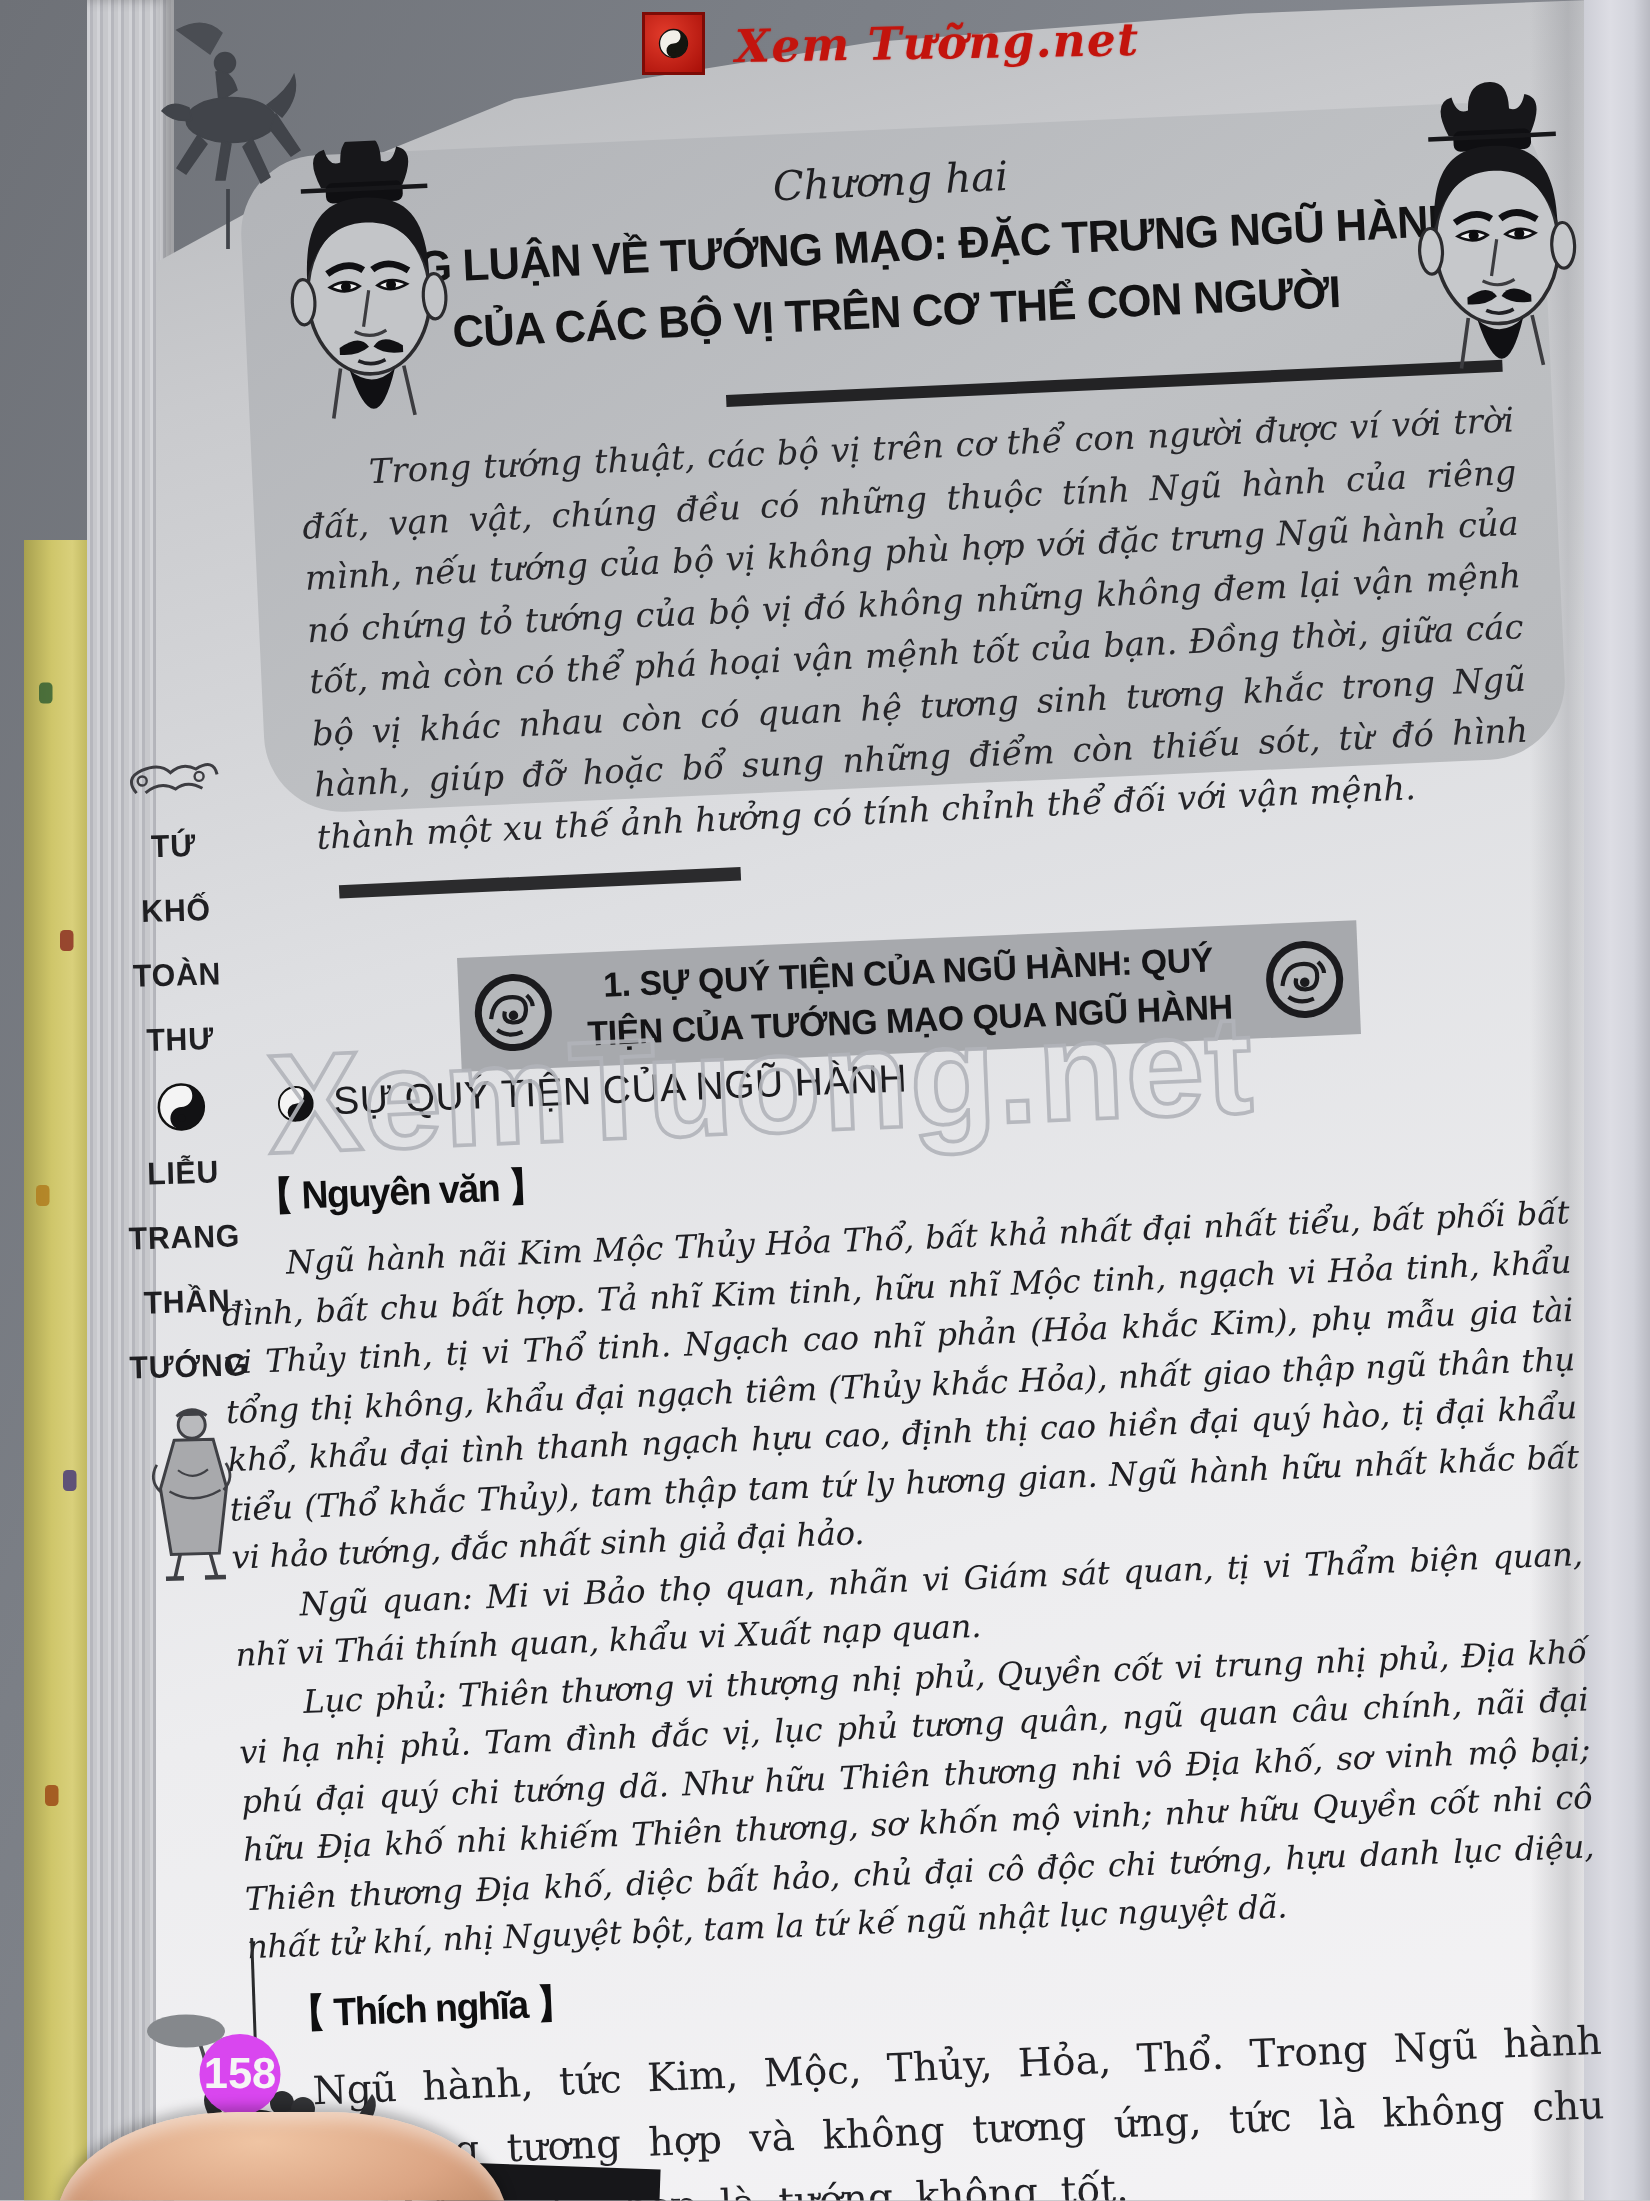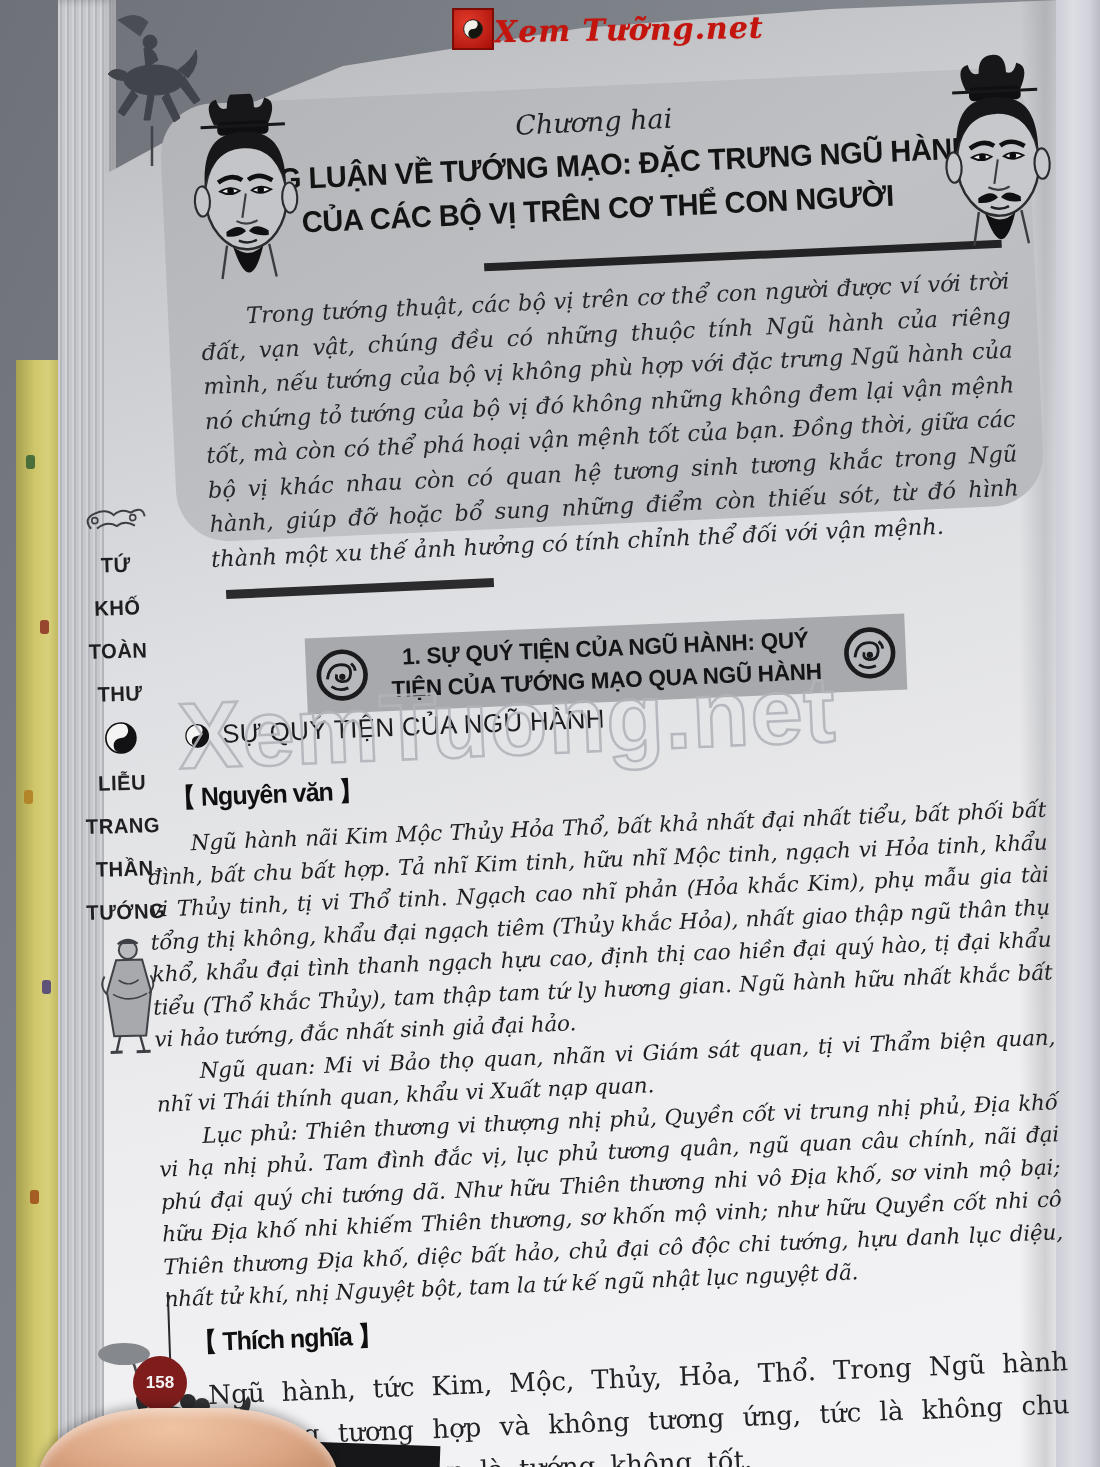--- a/index.html
+++ b/index.html
@@ -23,21 +23,21 @@
     background:linear-gradient(165deg,#b4b6b9 0%,#c9cacd 16%,#dedfe2 40%,#ededef 68%,#f4f3f5 100%);
     clip-path:polygon(0 175px,9% 128px,25% 66px,50% 28px,76% 9px,100% 0,100% 100%,0 100%);
   }
   .page-curve{left:1020px;top:0;width:42px;height:1467px;
     background:linear-gradient(90deg,rgba(120,122,128,0) 0,rgba(120,122,128,.28) 60%,rgba(120,122,128,.05));
   }
   .next-page-edge{left:1056px;top:0;width:44px;height:1467px;
     background:linear-gradient(90deg,#cdced6,#dddde4 40%,#d2d3db 75%,#b9bac2);
   }
   
-  .logo{top:8px;left:452px;display:flex;align-items:center;gap:0;z-index:40;}
+  .logo{top:8px;left:428px;display:flex;align-items:center;gap:20px;z-index:40;}
   .logo-box{width:38px;height:38px;background:radial-gradient(circle at 35% 35%,#e23b2b,#a80f08);
     border:2px solid #7d0b06;display:flex;align-items:center;justify-content:center;}
   .logo-text{font-family:"DejaVu Serif",serif;font-style:italic;font-weight:bold;
     color:#c3140d;font-size:30px;letter-spacing:1px;transform:rotate(-1deg);
     text-shadow:0 0 1px rgba(195,20,13,.6);}
   
   .hdr-box{left:168px;top:86px;width:868px;height:438px;border-radius:52px;
     background:linear-gradient(150deg,#b2b4b8,#bfc1c4 55%,#b8babd);
     transform:rotate(-2.6deg);z-index:5;}
   .chapter{margin:20px 0 2px;text-align:center;font-family:"DejaVu Serif",serif;
@@ -75,21 +75,21 @@
   .body-p{font-family:"DejaVu Serif",serif;font-style:italic;font-size:21.5px;
     line-height:32.5px;color:#1e1e22;text-align:justify;text-indent:44px;
     margin:0;letter-spacing:-.2px;}
   .body-p.first{margin-top:2px;}
   .giai-p{font-family:"DejaVu Serif",serif;font-size:26px;line-height:43px;
     color:#222226;text-align:justify;text-indent:40px;word-spacing:7px;margin:4px 0 0;}
   
   .pagenum-line{left:168px;top:1292px;width:2px;height:70px;background:#2a2a2c;
     transform:rotate(-2deg);z-index:11;}
   .pagenum{left:133px;top:1356px;width:54px;height:54px;border-radius:50%;
-    background:#7f1d1d;color:#f5f5f5;font-weight:bold;font-size:17px;
+    background:#d946ef;color:#f5f5f5;font-weight:bold;font-size:29px;
     display:flex;align-items:center;justify-content:center;z-index:12;}
   .ducks{left:88px;top:1332px;z-index:11;}
   
   .shadow-strip{left:250px;top:1443px;width:190px;height:26px;background:#17171a;
     transform:rotate(2deg);z-index:48;}
   .finger{left:38px;top:1408px;width:300px;height:80px;z-index:50;
     border-radius:150px 150px 20px 20px/90px 90px 10px 10px;
     background:radial-gradient(ellipse at 45% 25%,#efc4a3,#dba584 55%,#c08a67 90%);
     box-shadow:inset 0 6px 10px rgba(255,255,255,.45),0 -4px 8px rgba(0,0,0,.25);}
   .rider{left:88px;top:8px;z-index:41;}

